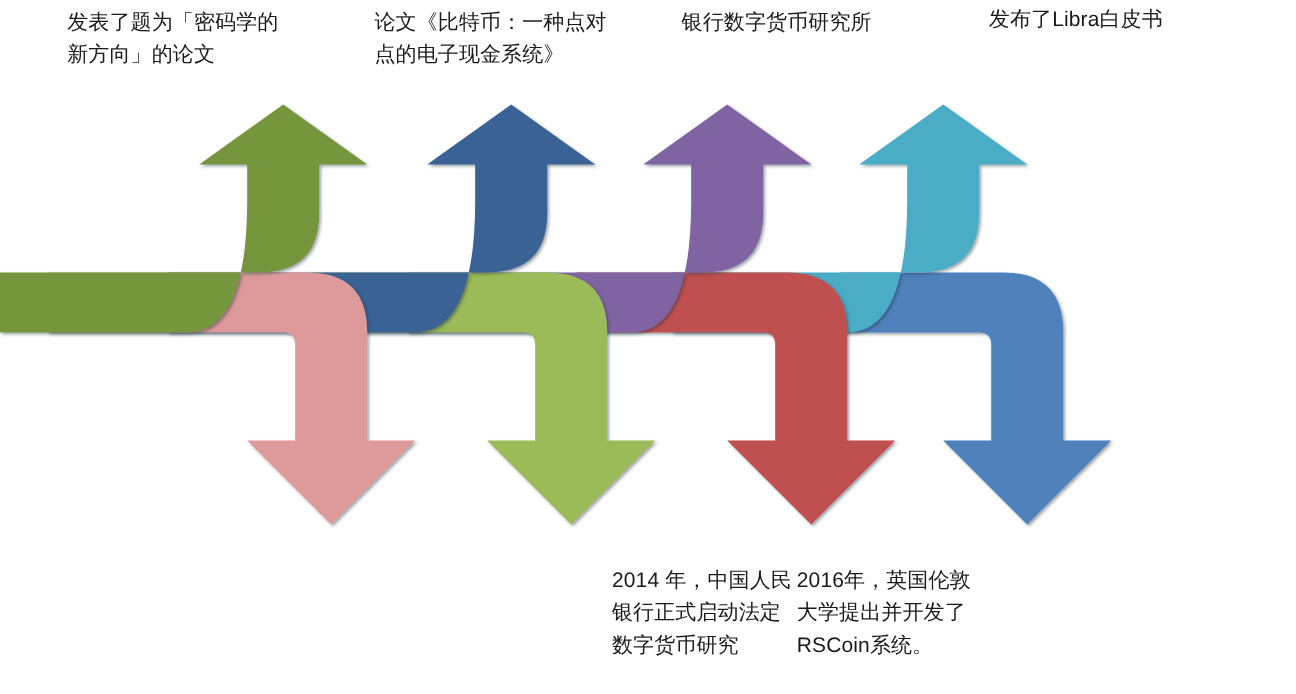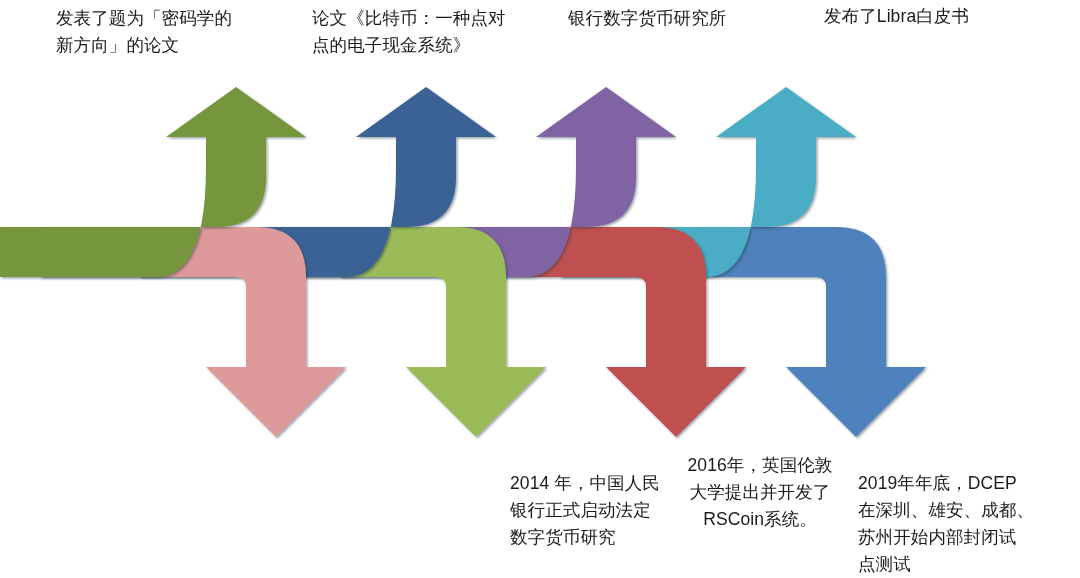--- a/index.html
+++ b/index.html
@@ -27,21 +27,21 @@
   .note.top{ }
   .note.bottom{ }
 
   #note-top-1{left:56px;  top:-22px;  width:250px;}
   #note-top-2{left:312px; top:-22px;  width:250px;}
   #note-top-3{left:568px; top:-22px;  width:250px;}
   #note-top-4{left:824px; top:-24px;  width:250px;}
 
   #note-bot-1{left:14px;  top:458px; width:440px;}
   #note-bot-2{left:462px; top:470px; width:196px;margin-left:48px;}
-  #note-bot-3{left:664px; top:452px; width:192px;text-align:center;}
+  #note-bot-3{left:664px; top:470px; width:192px;}
   #note-bot-4{left:858px; top:470px; width:216px;}
 </style>
 </head>
 <body>
 
 <div id="stage">
 
   <svg id="arrow-layer" viewBox="0 0 1080 578">
     <defs>
       <filter id="softshadow" x="-20%" y="-20%" width="150%" height="150%">
@@ -186,18 +186,14 @@
 
 
   <div class="note bottom" id="note-bot-2">2014 年，中国人民
 银行正式启动法定
 数字货币研究</div>
 
   <div class="note bottom" id="note-bot-3">2016年，英国伦敦
 大学提出并开发了
 RSCoin系统。</div>
 
-  <div class="note bottom" id="note-bot-4">2019年年底，DCEP
-在深圳、雄安、成都、
-苏州开始内部封闭试
-点测试</div>
 
 </div>
 
 </body></html>

